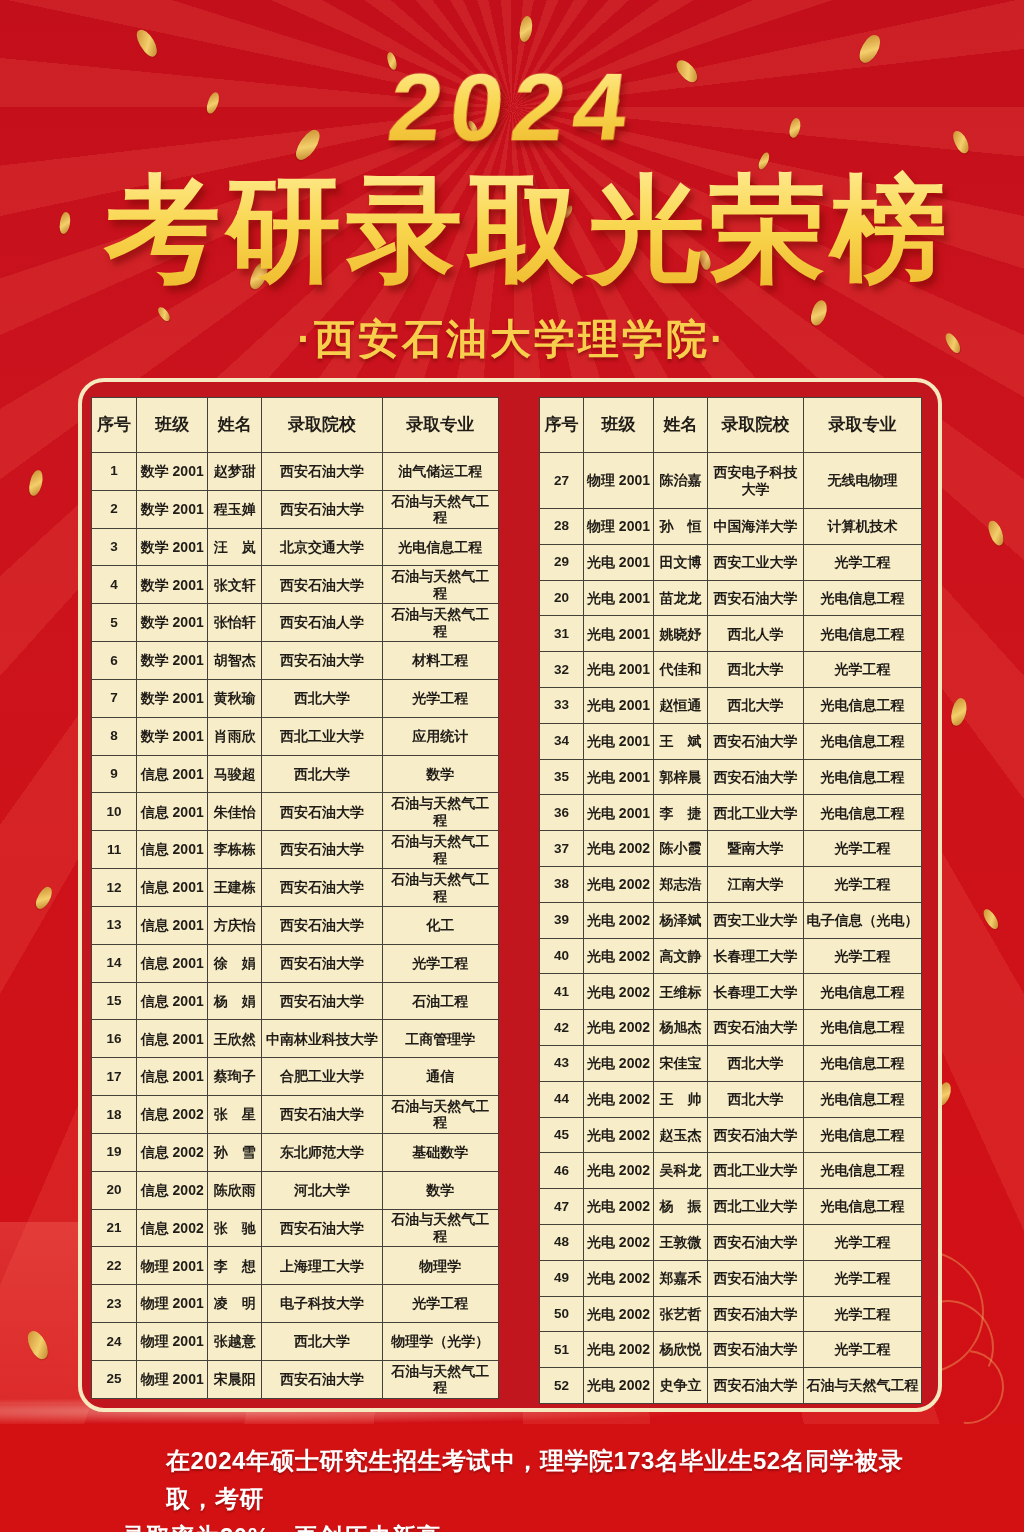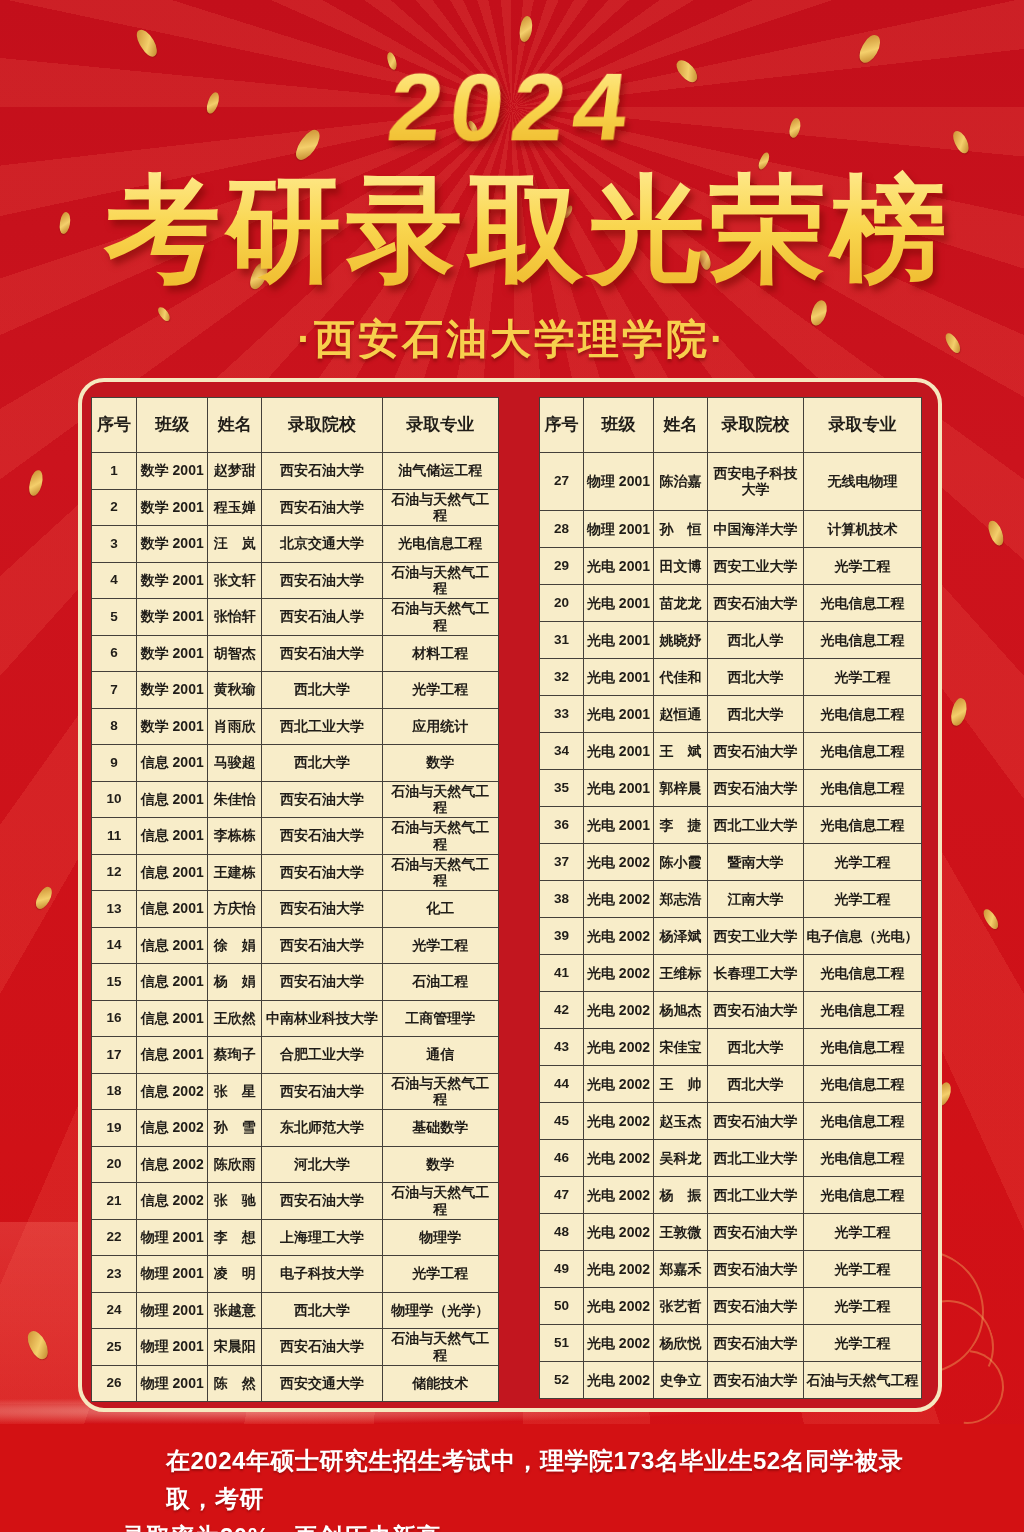--- a/index.html
+++ b/index.html
@@ -285,27 +285,20 @@
             <td class="cell-school">西北大学</td>
             <td class="cell-major">物理学（光学）</td>
           </tr>
           <tr style="height: 36.5px;">
             <td class="cell-no">25</td>
             <td class="cell-class">物理 2001</td>
             <td class="cell-name">宋晨阳</td>
             <td class="cell-school">西安石油大学</td>
             <td class="cell-major">石油与天然气工程</td>
           </tr>
-          <tr style="height: 36.5px;">
-            <td class="cell-no">26</td>
-            <td class="cell-class">物理 2001</td>
-            <td class="cell-name">陈　然</td>
-            <td class="cell-school">西安交通大学</td>
-            <td class="cell-major">储能技术</td>
-          </tr>
         </tbody>
       </table>
     <table class="roster right" id="table-right">
         <colgroup>
           <col style="width: 44px;">
           <col style="width: 70px;">
           <col style="width: 54px;">
           <col style="width: 96px;">
           <col style="width: 118px;">
         </colgroup>
@@ -404,20 +397,27 @@
             <td class="cell-major">光学工程</td>
           </tr>
           <tr style="height: 35.8px;">
             <td class="cell-no">39</td>
             <td class="cell-class">光电 2002</td>
             <td class="cell-name">杨泽斌</td>
             <td class="cell-school">西安工业大学</td>
             <td class="cell-major">电子信息（光电）</td>
           </tr>
           <tr style="height: 35.8px;">
+            <td class="cell-no">40</td>
+            <td class="cell-class">光电 2002</td>
+            <td class="cell-name">高文静</td>
+            <td class="cell-school">长春理工大学</td>
+            <td class="cell-major">光学工程</td>
+          </tr>
+          <tr style="height: 35.8px;">
             <td class="cell-no">41</td>
             <td class="cell-class">光电 2002</td>
             <td class="cell-name">王维标</td>
             <td class="cell-school">长春理工大学</td>
             <td class="cell-major">光电信息工程</td>
           </tr>
           <tr style="height: 35.8px;">
             <td class="cell-no">42</td>
             <td class="cell-class">光电 2002</td>
             <td class="cell-name">杨旭杰</td>

